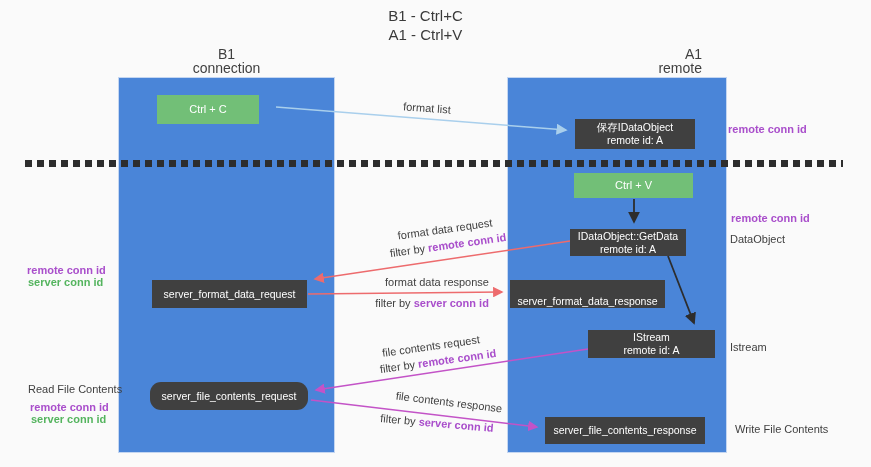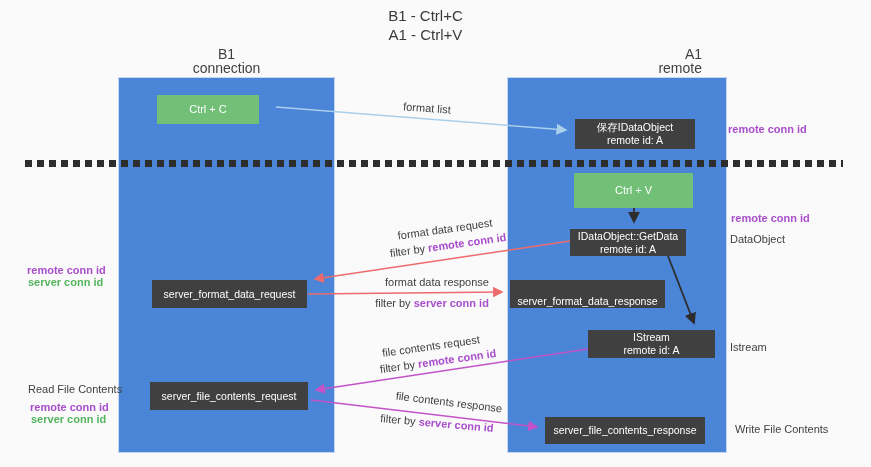--- a/index.html
+++ b/index.html
@@ -84,29 +84,29 @@
     <line x1="588" y1="349" x2="316" y2="390" stroke="#c353c7" stroke-width="1.5" marker-end="url(#ah-mag)"></line>
     <line x1="311" y1="400" x2="537" y2="427" stroke="#c353c7" stroke-width="1.5" marker-end="url(#ah-mag)"></line>
   </svg>
 
   <div class="box green" style="left:157px;top:95px;width:102px;height:29px;">
     <div>Ctrl + C</div>
   </div>
   <div class="box orange" style="left:152px;top:268px;width:155px;height:28px;font-size:10.5px;margin-top:12px;">
     <div>server_format_data_request</div>
   </div>
-  <div class="box orange" style="left:150px;top:382px;width:158px;height:28px;font-size:10.5px;">
+  <div class="box orange" style="left:150px;top:382px;width:158px;height:28px;font-size:10.5px;border-radius:11px;">
     <div>server_file_contents_request</div>
   </div>
 
   <div class="box orange" style="left:575px;top:119px;width:120px;height:30px;">
     <div class="sub">保存IDataObject</div>
     <div class="sub">remote id: A</div>
   </div>
-  <div class="box green" style="left:574px;top:173px;width:119px;height:35px;">
+  <div class="box green" style="left:574px;top:173px;width:119px;height:25px;">
     <div>Ctrl + V</div>
   </div>
   <div class="box orange" style="left:570px;top:229px;width:116px;height:27px;">
     <div class="sub">IDataObject::GetData</div>
     <div class="sub">remote id: A</div>
   </div>
   <div class="box orange" style="left:510px;top:280px;width:155px;height:28px;font-size:10.5px;justify-content:flex-end;">
     <div>server_format_data_response</div>
   </div>
   <div class="box orange" style="left:588px;top:330px;width:127px;height:28px;">

